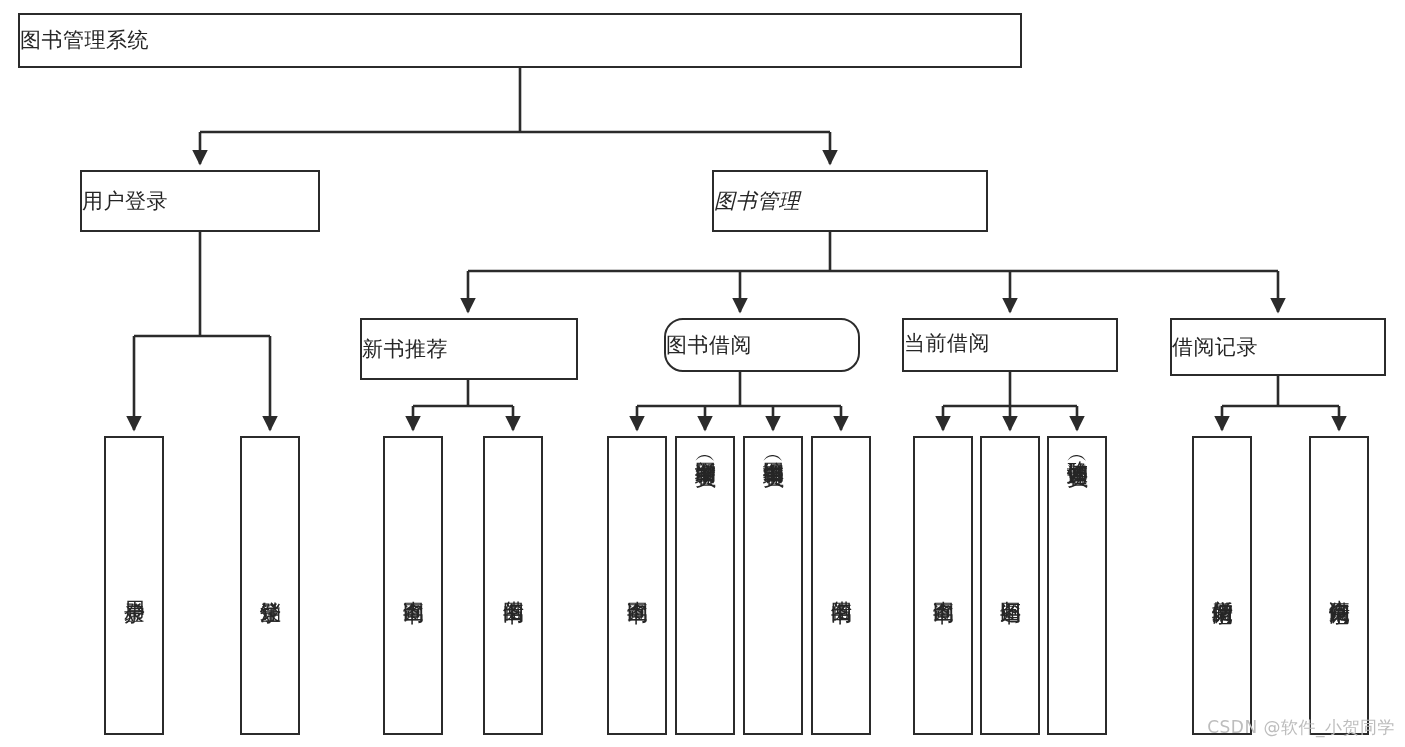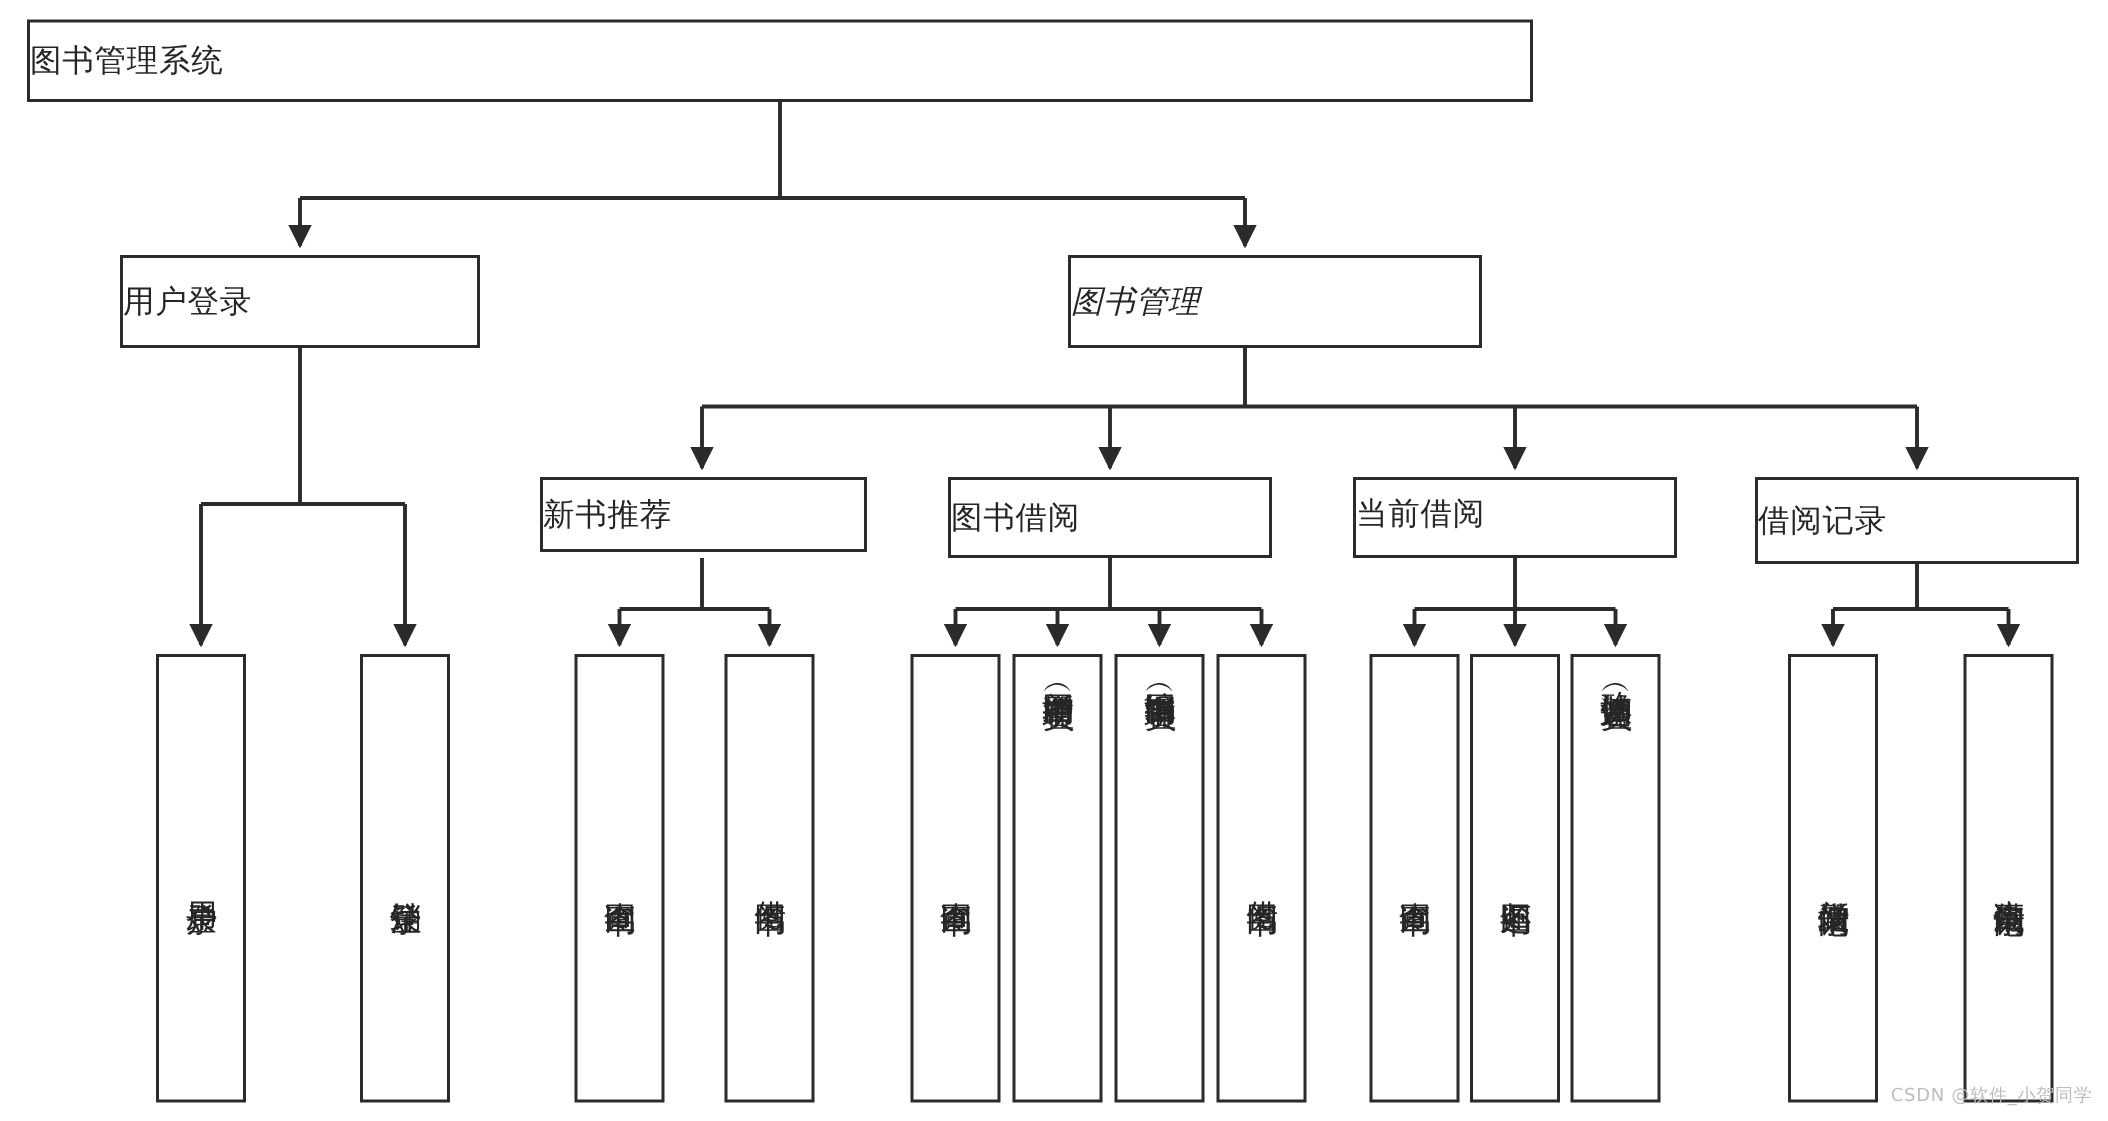--- a/index.html
+++ b/index.html
@@ -64,21 +64,21 @@
     white-space: nowrap;
   }
   .node.vertical.centered {
     align-items: center;
     padding-top: 0;
   }
   .watermark {
     position: absolute;
     right: 10px;
     bottom: 8px;
-    font-size: 12px;
+    font-size: 17px;
     color: #bdbdbd;
     letter-spacing: 0.5px;
     white-space: nowrap;
   }
 </style>
 </head>
 <body>
 
 <div id="diagram-root">
 
@@ -137,24 +137,24 @@
     <span class="node-label">图书管理系统</span>
   </div>
 
   <div class="node horizontal" style="left:80px; top:170px; width:240px; height:62px;">
     <span class="node-label">用户登录</span>
   </div>
   <div class="node horizontal" style="left:712px; top:170px; width:276px; height:62px;font-style:italic;">
     <span class="node-label">图书管理</span>
   </div>
 
-  <div class="node horizontal" style="left:360px; top:318px; width:218px; height:50px;">
+  <div class="node horizontal" style="left:360px; top:318px; width:218px; height:62px;">
     <span class="node-label">新书推荐</span>
   </div>
-  <div class="node horizontal" style="left:632px; top:318px; width:216px; height:54px;">
+  <div class="node horizontal" style="left:664px; top:318px; width:196px; height:54px;border-radius:19px;">
     <span class="node-label">图书借阅</span>
   </div>
   <div class="node horizontal" style="left:902px; top:318px; width:216px; height:54px;font-family:Liberation Mono, monospace;">
     <span class="node-label">当前借阅</span>
   </div>
   <div class="node horizontal" style="left:1170px; top:318px; width:216px; height:58px;">
     <span class="node-label">借阅记录</span>
   </div>
 
   <div class="node vertical centered" style="left:104px; top:436px; width:60px; height:299px;">

